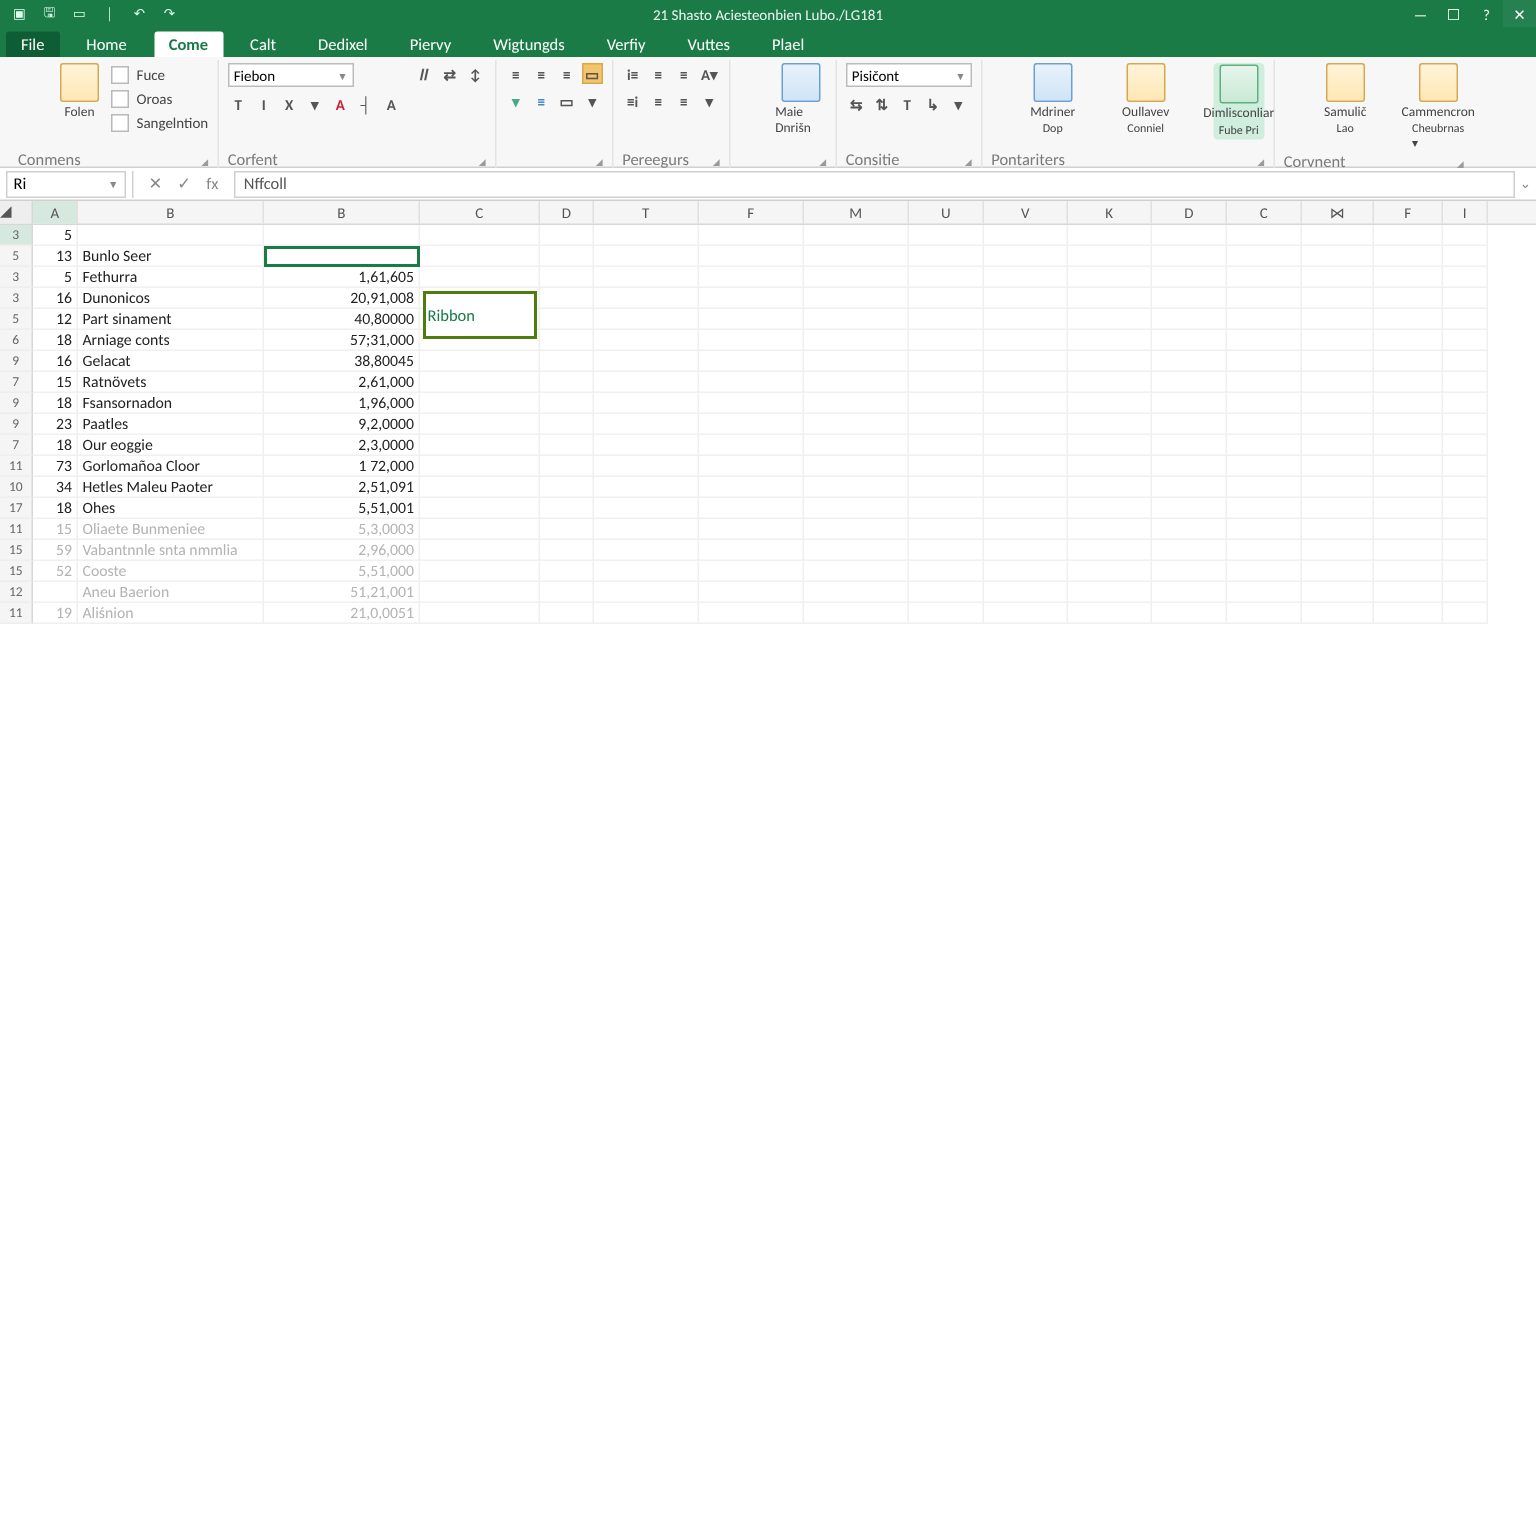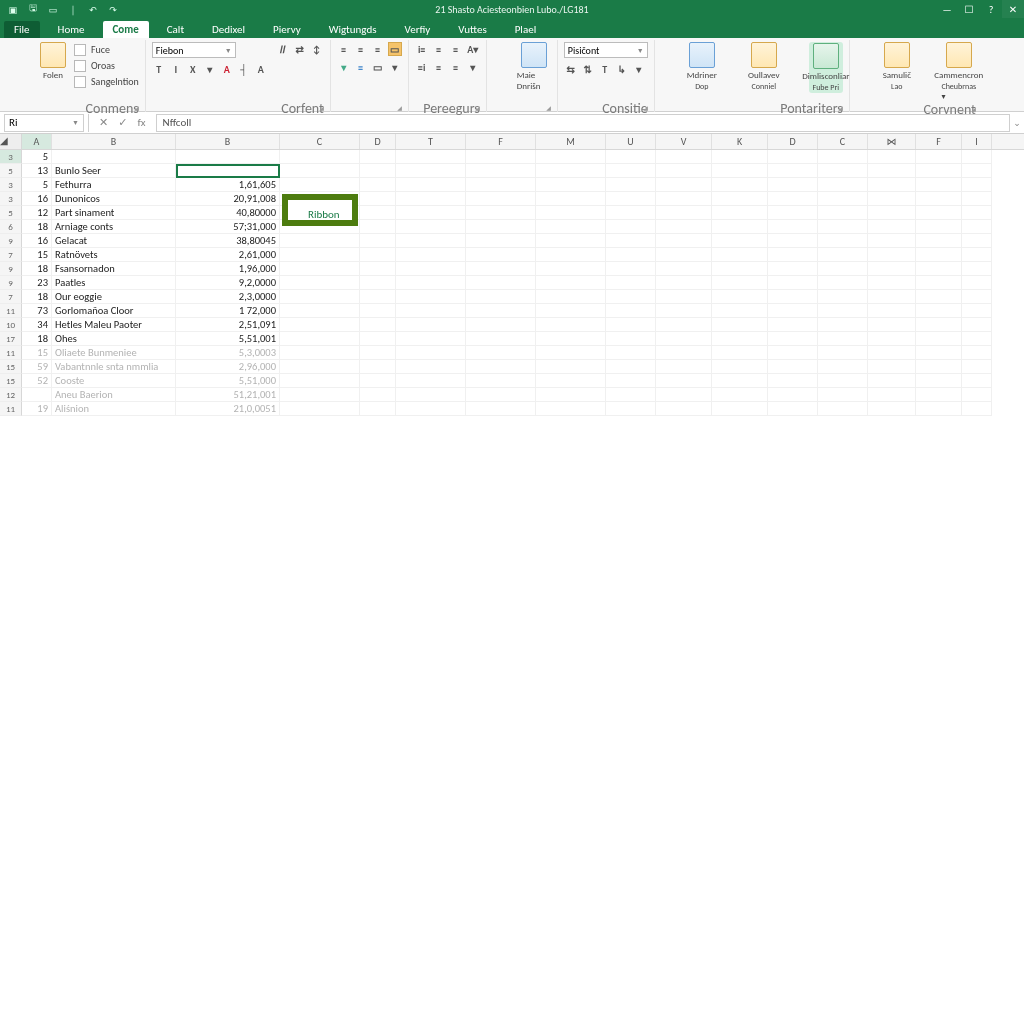--- a/index.html
+++ b/index.html
@@ -17,21 +17,21 @@
   
   .tabs{height:20px;background:#1a7b47;display:flex;align-items:flex-end;padding-left:4px;gap:8px;}
   .tab{padding:2px 10px;font-size:11px;color:#fff;cursor:pointer;border-radius:2px 2px 0 0;}
   .tab.file{background:#0e5d34;color:#fff;}
   .tab.active{background:#fff;color:#1a7b47;font-weight:600;}
 
   
   .ribbon{height:74px;background:#f7f7f7;border-bottom:1px solid #d0d0d0;display:flex;padding:2px 6px 0 6px;}
   .group{border-right:1px solid #e3e3e3;padding:0 6px;display:flex;flex-direction:column;height:72px;}
   .group-body{flex:1;display:flex;align-items:flex-start;gap:4px;padding-top:2px;}
-  .group-label{height:12px;font-size:14px;color:#7a7a7a;text-align:right;position:relative;}
+  .group-label{height:12px;font-size:11px;color:#7a7a7a;text-align:left;position:relative;}
   .group-label::after{content:"◢";position:absolute;right:0;bottom:0;font-size:6px;color:#9a9a9a;}
 
   .bigbtn{width:34px;display:flex;flex-direction:column;align-items:center;font-size:9px;color:#444;gap:1px;margin-left:24px;}
   .bigbtn .ico{width:26px;height:26px;border:1px solid #d6a84d;background:linear-gradient(#fff3d9,#ffe7b3);border-radius:2px;}
   .bigbtn.blue .ico{border-color:#6aa0d6;background:linear-gradient(#e8f2fb,#cfe4f6);}
   .bigbtn.green .ico{border-color:#5fb07e;background:linear-gradient(#e7f5ec,#c8e9d4);}
   .bigbtn.active{background:#cfeedd;border-radius:3px;padding:1px;}
 
   .smallrow{display:flex;align-items:center;gap:5px;font-size:10px;color:#444;padding:1px 0;}
   .smallrow .sico{width:12px;height:12px;border:1px solid #b8b8b8;background:#fff;}
@@ -62,21 +62,21 @@
 
   .rows{}
   .row{display:flex;height:14px;font-size:10.5px;color:#222;}
   .row.faded{color:#b3b3b3;}
   .rh{width:22px;border-right:1px solid #d7d7d7;border-bottom:1px solid #eee;background:#f5f5f5;display:flex;align-items:center;justify-content:center;font-size:9px;color:#666;}
   .cell{border-right:1px solid #f0f0f0;border-bottom:1px solid #f0f0f0;padding:0 3px;display:flex;align-items:center;overflow:hidden;white-space:nowrap;}
   .cell.num{justify-content:flex-end;}
   .ch.sel,.rh.sel{background:#d6e9df;}
 
   .sel-border{position:absolute;border:2px solid #1a7b47;pointer-events:none;}
-  .overlay{position:absolute;border:6px solid #4d7c0f;background:#fff;font-size:11px;color:#1a7b47;padding:8px 20px;}
+  .overlay{position:absolute;border:2px solid #4d7c0f;background:#fff;font-size:11px;color:#1a7b47;padding:8px 1px;}
 
   .fadeout{position:absolute;left:0;right:0;top:360px;height:170px;background:linear-gradient(rgba(255,255,255,0),#fff);pointer-events:none;}
 </style>
 </head>
 <body>
 
 <div class="titlebar">
   <div class="qat">
     <div class="qat-btn">▣</div>
     <div class="qat-btn">🖫</div>

